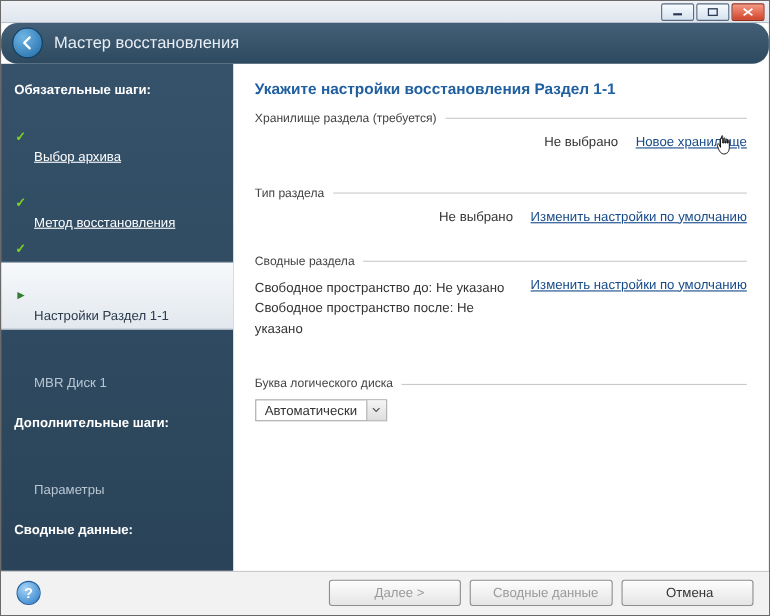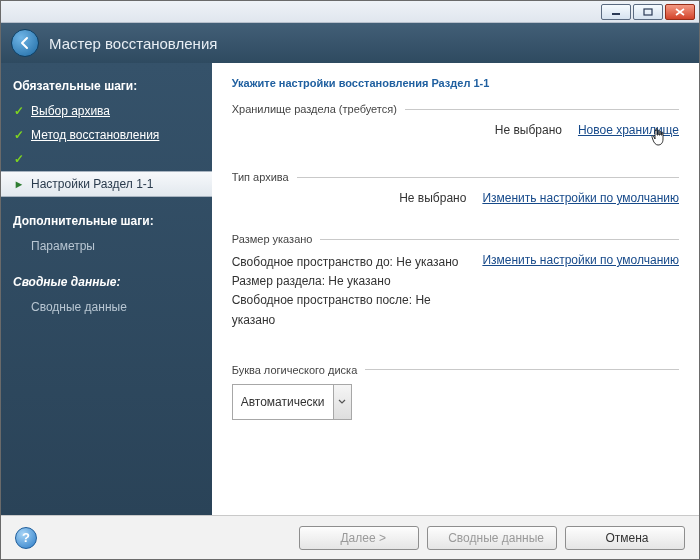--- a/index.html
+++ b/index.html
@@ -4,49 +4,49 @@
 <style>
   * { box-sizing: border-box; }
   html, body { margin: 0; padding: 0; font-family: "Segoe UI", Tahoma, sans-serif; font-size: 12px; background: #d6d6d6; }
   .window { width: 700px; height: 560px; background: #fff; border: 1px solid #6a6a6a; display: flex; flex-direction: column; position: relative; }
   
   .titlebar { height: 22px; background: linear-gradient(#eef2f7, #e0e6ee); border-bottom: 1px solid #b7c0cc; display: flex; justify-content: flex-end; align-items: center; padding-right: 4px; gap: 2px; }
   .win-btn { width: 30px; height: 16px; border: 1px solid #5a6a80; border-radius: 2px; display: flex; align-items: center; justify-content: center; font-size: 9px; line-height: 1; background: linear-gradient(#f6fbff,#d6e2ef); color: #2a3a55; }
   .win-btn.close { background: linear-gradient(#f49a84,#d2432a); color: #fff; font-weight: bold; border-color: #962d18; }
   .win-btn svg { display:block; }
   
-  .header { height: 40px; background: linear-gradient(#425f77,#2e4a60); display: flex; align-items: center; padding: 0 10px; gap: 10px; color: #fff; }
+  .header { height: 40px; background: linear-gradient(#425f77,#2e4a60); display: flex; align-items: center; padding: 0 10px; gap: 10px; color: #fff; border-radius: 15px; }
   .back-btn { width: 28px; height: 28px; border-radius: 50%; background: radial-gradient(circle at 35% 30%, #6fb5e6, #1f6aa3); border: 1px solid #0e3f63; display: flex; align-items: center; justify-content: center; }
   .back-btn svg { display: block; }
   .header-title { font-size: 15px; font-weight: normal; color: #e8eef4; }
   
   .body { flex: 1 1 auto; display: flex; min-height: 0; }
   
   .sidebar { width: 216px; background: linear-gradient(#35526a,#2a4358); color: #d8e2ea; padding: 10px 0; overflow: hidden; }
   .sidebar-heading { font-weight: bold; color: #fff; padding: 6px 12px; font-size: 12px; }
   .sidebar-item { display: flex; align-items: center; gap: 6px; padding: 5px 12px; font-size: 12px; cursor: pointer; }
-  .sidebar-item .lbl { text-decoration: underline; color: #fff; }
+  .sidebar-item .lbl { text-decoration: underline; color: #fff; margin-top: 36px; }
   .sidebar-item.plain .lbl { text-decoration: none; color: #b8c6d2; }
   .sidebar-item.current { background: linear-gradient(#f7f9fb,#e2e8ee); color: #2a3b4d; border-top: 1px solid #a8b4c0; border-bottom: 1px solid #a8b4c0; }
   .sidebar-item.current .lbl { text-decoration: none; color: #2a3b4d; }
   .check-icon { color: #7ed321; font-weight: bold; width: 12px; text-align: center; }
   .arrow-icon { color: #2f7d32; width: 12px; text-align: center; font-size: 11px; }
   .spacer-icon { width: 12px; }
   
   .main { flex: 1 1 auto; padding: 14px 20px 10px 20px; overflow: auto; color: #333; }
-  .page-title { color: #2060a0; font-size: 11px; margin: 0 0 14px 0; }
+  .page-title { color: #2060a0; font-size: 14px; margin: 0 0 14px 0; }
   .section { margin-bottom: 22px; }
   .section-header { display: flex; align-items: center; gap: 8px; margin-bottom: 8px; }
   .section-label { color: #444; font-size: 11px; white-space: nowrap; }
   .section-line { flex: 1 1 auto; border-top: 1px solid #c9c9c9; height: 0; }
   .section-body { display: flex; justify-content: flex-end; align-items: flex-start; gap: 16px; }
   .section-value { color: #333; }
   .section-lines { line-height: 1.6; }
   .link { color: #174a8a; text-decoration: underline; cursor: pointer; white-space: nowrap; font-size: 12px; }
-  .combo { display: inline-flex; align-items: center; border: 1px solid #a7a7a7; background: #fff; height: 36px; }
+  .combo { display: inline-flex; align-items: center; border: 1px solid #a7a7a7; background: #fff; height: 20px; }
   .combo-text { padding: 0 8px; font-size: 12px; color: #333; min-width: 84px; }
   .combo-btn { width: 18px; height: 100%; border-left: 1px solid #a7a7a7; background: linear-gradient(#f5f5f5,#dedede); display: flex; align-items: center; justify-content: center; }
   
   .footer { height: 44px; border-top: 1px solid #c9c9c9; background: #f2f2f2; display: flex; align-items: center; padding: 0 14px; gap: 8px; }
   .help-icon { width: 22px; height: 22px; border-radius: 50%; background: radial-gradient(circle at 35% 30%, #a6d4f6, #2a7bc7); display: flex; align-items: center; justify-content: center; color: #fff; font-weight: bold; font-size: 13px; border: 1px solid #1f5e9b; }
   .footer-spacer { flex: 1 1 auto; }
   .btn { min-width: 120px; height: 24px; border: 1px solid #8e8e8e; background: linear-gradient(#fdfdfd,#e5e5e5); border-radius: 3px; font-size: 12px; color: #333; display: inline-flex; align-items: center; justify-content: center; padding: 0 12px; cursor: pointer; }
   .btn.disabled { color: #9a9a9a; cursor: default; padding-left: 20px; }
   .btn.primary { font-weight: normal; padding-left: 16px; }
   .hand-cursor { position:absolute; pointer-events:none; }
@@ -96,28 +96,32 @@
         <span class="check-icon">✓</span>
         <span class="lbl">Метод восстановления</span>
       </div>
       <div class="sidebar-item">
         <span class="check-icon">✓</span>
       </div>
       <div class="sidebar-item current">
         <span class="arrow-icon">►</span>
         <span class="lbl">Настройки Раздел 1-1</span>
       </div>
+      <div class="sidebar-item plain">
+        <span class="spacer-icon"></span>
+        <span class="lbl">MBR Диск 1</span>
+      </div>
 
       <div class="sidebar-heading" style="margin-top:11px;">Дополнительные шаги:</div>
       <div class="sidebar-item plain">
         <span class="spacer-icon"></span>
         <span class="lbl">Параметры</span>
       </div>
 
-      <div class="sidebar-heading" style="margin-top:11px;font-style:italic;">Сводные данные:</div>
+      <div class="sidebar-heading" style="margin-top:11px;">Сводные данные:</div>
       <div class="sidebar-item plain">
         <span class="spacer-icon"></span>
         <span class="lbl">Сводные данные</span>
       </div>
     </div>
 
     <div class="main" style="position:relative;">
       <h2 class="page-title">Укажите настройки восстановления Раздел 1-1</h2>
 
       <div class="section">
@@ -126,42 +130,38 @@
           <span class="section-line"></span>
         </div>
         <div class="section-body">
           <span class="section-value">Не выбрано</span>
           <span class="link">Новое хранилище</span>
         </div>
       </div>
 
       <div class="section" style="margin-top:34px;">
         <div class="section-header">
-          <span class="section-label">Тип архива</span>
+          <span class="section-label">Тип раздела</span>
           <span class="section-line"></span>
         </div>
         <div class="section-body">
           <span class="section-value">Не выбрано</span>
           <span class="link">Изменить настройки по умолчанию</span>
         </div>
       </div>
 
       <div class="section" style="margin-top:28px;">
         <div class="section-header">
-          <span class="section-label">Размер указано</span>
+          <span class="section-label">Сводные раздела</span>
           <span class="section-line"></span>
         </div>
         <div class="section-body">
           <div class="section-lines">
             <div>
               <span>Свободное пространство до:</span>
-              <span>Не указано</span>
-            </div>
-            <div>
-              <span>Размер раздела:</span>
               <span>Не указано</span>
             </div>
             <div>
               <span>Свободное пространство после:</span>
               <span>Не указано</span>
             </div>
           </div>
           <span class="link">Изменить настройки по умолчанию</span>
         </div>
       </div>

